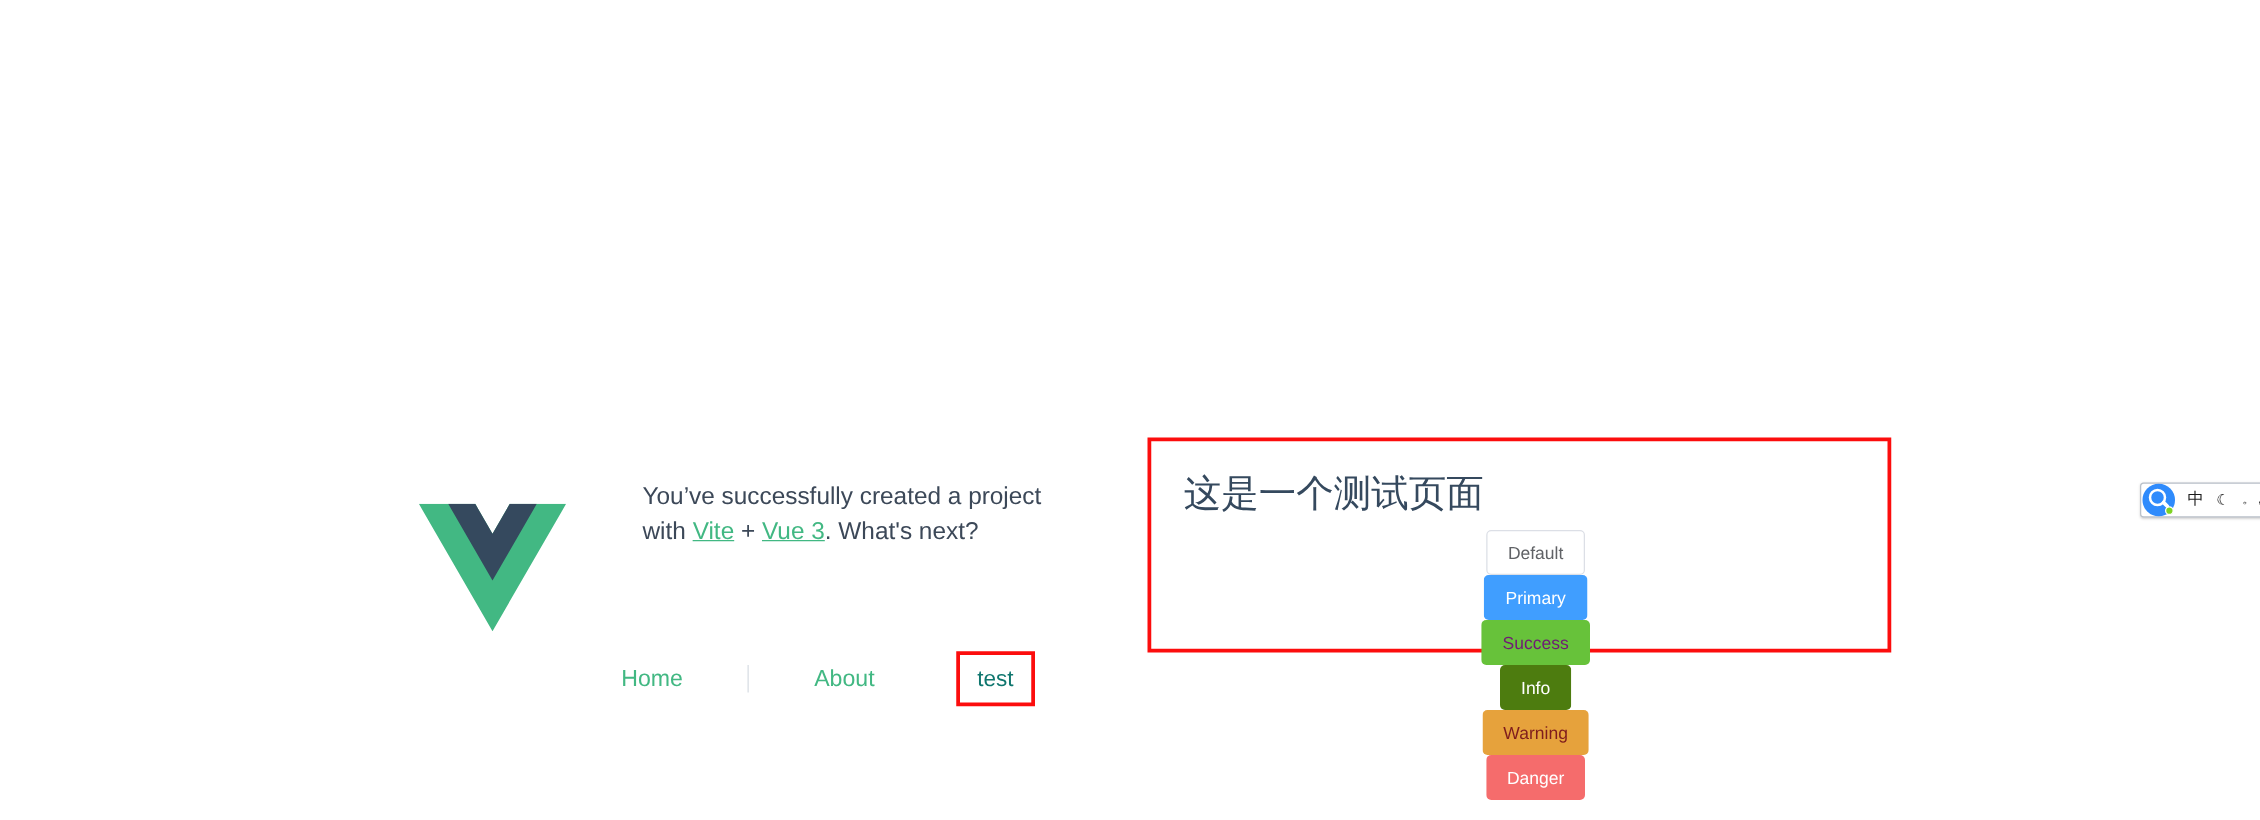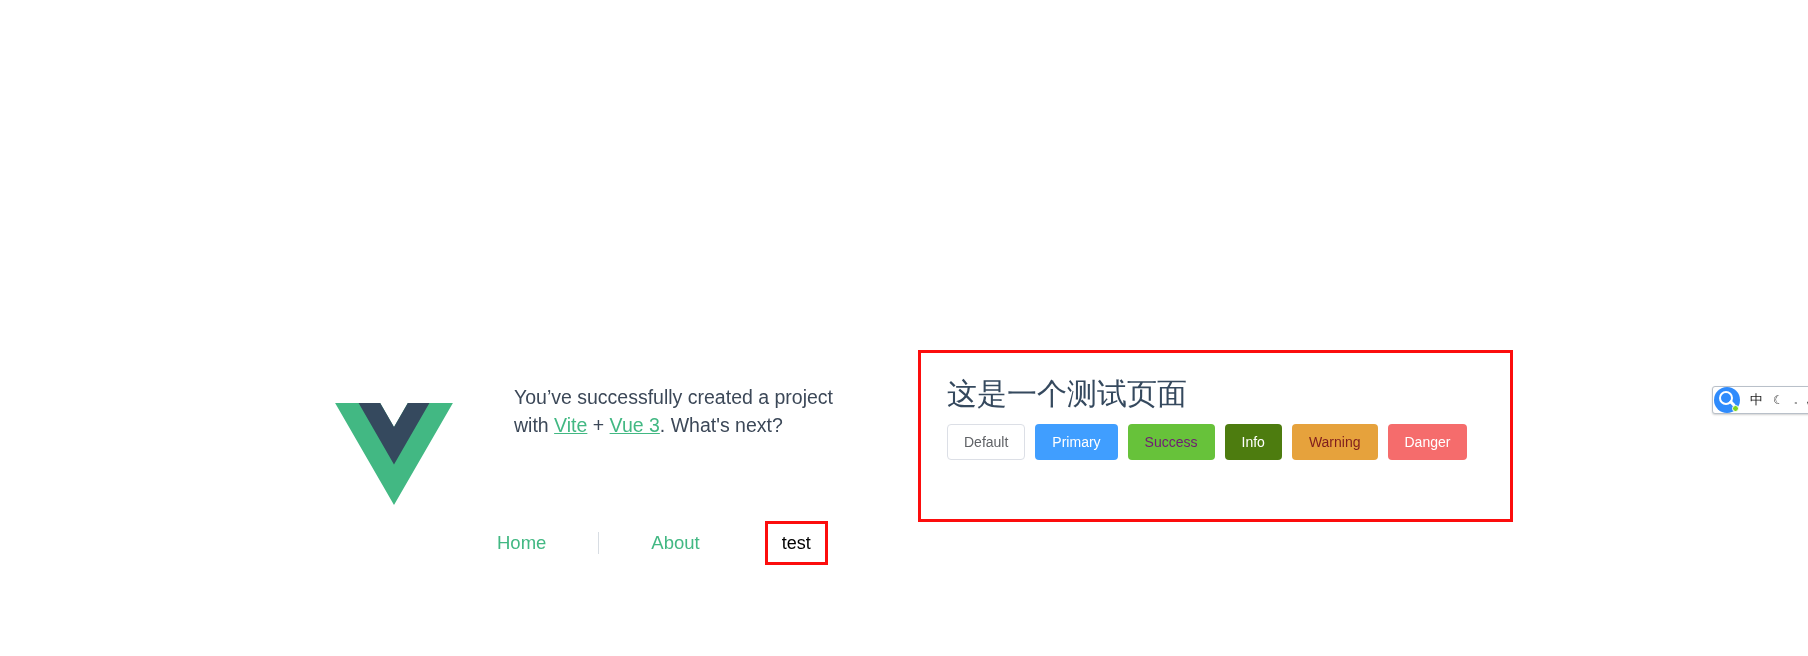--- a/index.html
+++ b/index.html
@@ -76,48 +76,48 @@
     height: 22px;
     background: #d8dde3;
   }
   .nav-boxed {
     border: 3px solid #fc0d0d;
     background: #fff;
     padding: 4px 14px;
     margin-left: 13px;
   }
   .nav-boxed a {
-    color: #000000;
+    color: #0f766e;
     padding: 0;
     font-size: 18px;
   }
 
   
   .test-panel {
     position: absolute;
     left: 918px;
     top: 350px;
     width: 595px;
     height: 172px;
     border: 3px solid #fc0d0d;
     background: #ffffff;
   }
   .panel-title {
     margin: 26px 0 0 26px;
     font-size: 30px;
     font-weight: 400;
     color: #35495e;
     line-height: 1.15;
-    font-family: Liberation Mono, monospace;
+    font-family: Liberation Sans, sans-serif;
   }
   .btn-row {
     display: flex;
     align-items: center;
     margin: 10px 0 0 26px;
-    gap: 10px;
+    flex-direction: column;
   }
   .el-btn {
     border-radius: 4px;
     font-size: 14px;
     line-height: 1;
     padding: 10px 16px;
     border: 1px solid transparent;
     cursor: pointer;
     white-space: nowrap;
     font-family: "Liberation Sans", sans-serif;

